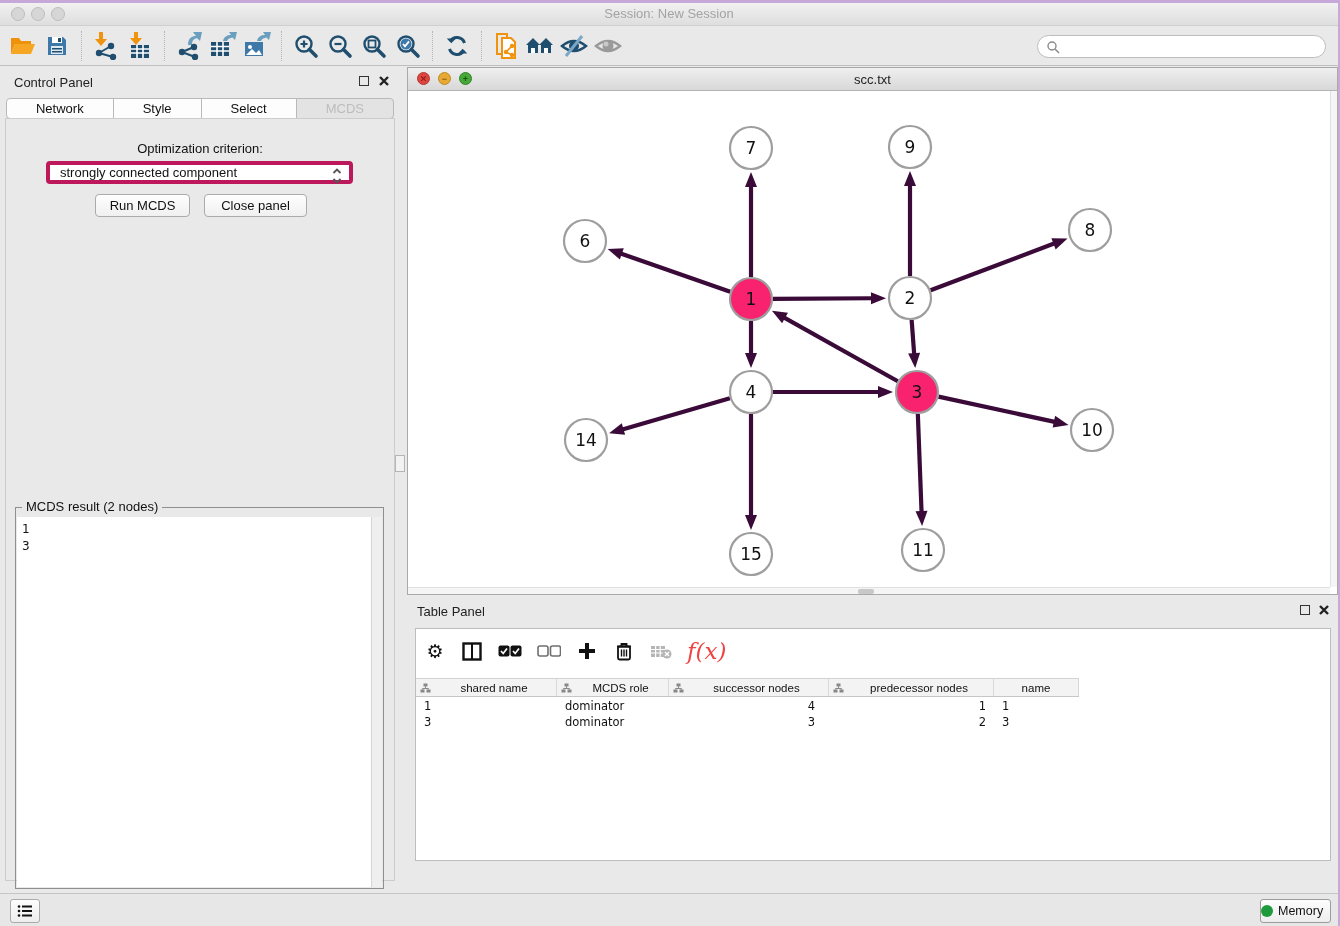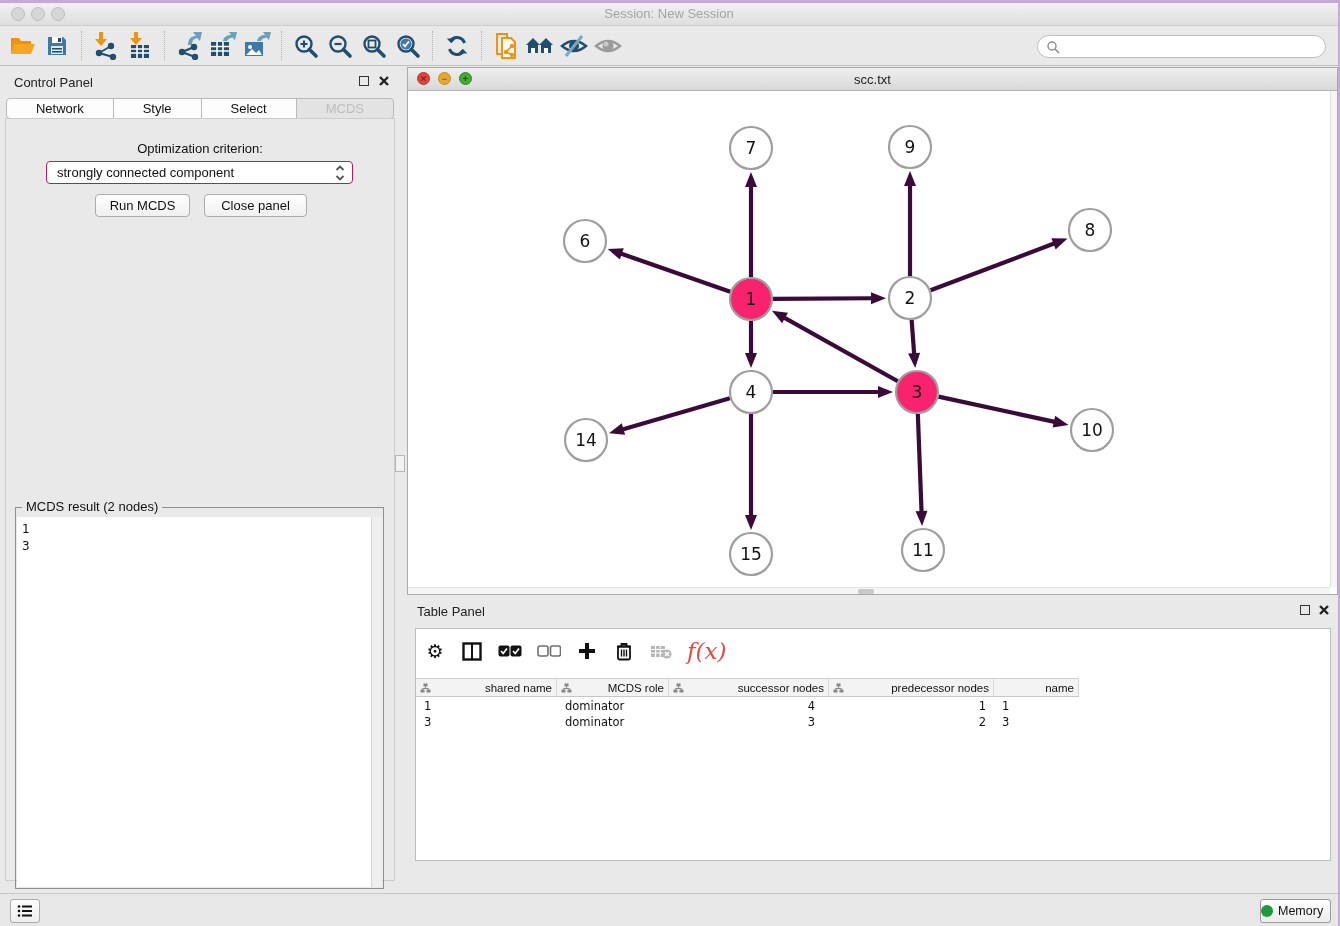--- a/index.html
+++ b/index.html
@@ -28,21 +28,21 @@
   .cp-tabs { position:absolute; left:0; top:95px; width:400px; display:flex; justify-content:center; }
   .tab { height:21px; line-height:19px; padding:0 29px; background:#fdfdfd; border:1px solid #b9b9b9;
     margin-left:-1px; font-size:13px; text-align:center; }
   .tab.first { border-radius:4px 0 0 4px; margin-left:0; }
   .tab.last { border-radius:0 4px 4px 0; }
   .tab.sel { background:#e3e3e3; color:#bdbdbd; }
   .cp-body { position:absolute; left:5px; top:115px; width:390px; height:763px;
     background:#e9e9e9; border:1px solid #cccccc; }
   .opt-label { position:absolute; left:0; top:22px; width:100%; text-align:center; font-size:13px; }
   .dropdown { position:absolute; left:40px; top:42px; width:307px; height:23px; background:#fff;
-    border:1px solid #be185d; border-radius:4px; display:flex; align-items:center; padding-left:10px; font-size:13px; }
+    border:4px solid #be185d; border-radius:4px; display:flex; align-items:center; padding-left:10px; font-size:13px; }
   .dd-chev { position:absolute; right:7px; top:2px; }
   .btn { position:absolute; height:23px; background:linear-gradient(#fefefe,#f0f0f0); border:1px solid #ababab;
     border-radius:4px; font-size:13px; text-align:center; line-height:21px; }
   .groupbox { position:absolute; left:9px; top:388px; width:369px; height:382px; border:1px solid #8f8f8f; }
   .groupbox-label { position:absolute; left:6px; top:-9px; background:#e9e9e9; padding:0 4px; font-size:13px; }
   .result-area { position:absolute; left:1px; top:9px; right:1px; bottom:1px; background:#fff; }
   .result-scroll { position:absolute; right:0; top:0; bottom:0; width:11px; background:#efefef; border-left:1px solid #d5d5d5; }
   .result-text { position:absolute; left:5px; top:4px; font-size:12px; line-height:17px; white-space:pre; font-family:"DejaVu Sans",sans-serif; }
   .splitter-handle { position:absolute; left:395px; top:452px; width:10px; height:17px;
     background:#f2f2f2; border:1px solid #b5b5b5; }
@@ -61,21 +61,21 @@
   .net-hthumb { position:absolute; left:450px; top:1px; width:16px; height:5px; background:#c8c8c8; border-radius:2px; }
 
   
   .tp-header { position:absolute; left:407px; top:593px; width:931px; height:30px; }
   .tp-inset { position:absolute; left:415px; top:625px; width:916px; height:233px; background:#fff; border:1px solid #bdbdbd; }
   .tp-toolbar { position:absolute; left:8px; top:6px; height:32px; display:flex; align-items:center; gap:15px; }
   .tp-tb-btn { min-width:22px; height:24px; display:flex; align-items:center; justify-content:center; }
   .tbl-header { position:absolute; left:0px; top:49px; height:19px; display:flex;
     background:#f3f3f3; border-top:1px solid #d2d2d2; border-bottom:1px solid #c6c6c6; }
   .th-cell { height:17px; display:flex; align-items:center; border-right:1px solid #d8d8d8; font-size:11.5px; padding:0 4px; }
-  .th-cell .lbl { flex:1; text-align:right; }
+  .th-cell .lbl { flex:1; text-align:center; }
   .tbl-row { position:absolute; left:0; display:flex; height:16px; }
   .td-cell { font-size:11.5px; line-height:16px; padding:0 8px; font-family:"DejaVu Sans",sans-serif; }
   .tp-tabs { position:absolute; left:407px; top:864px; width:931px; display:flex; justify-content:center; }
   .gear-glyph { font-size:19px; color:#111; font-family:"DejaVu Sans",sans-serif; }
   .fx-glyph { font-size:23px; color:#ef4444; font-family:"DejaVu Serif",serif; font-style:italic; }
 
   
   .statusbar { position:absolute; left:0; top:890px; width:100%; height:33px; background:#e7e7e7; border-top:1px solid #c5c5c5; }
   .sb-btn { position:absolute; left:10px; top:5px; width:30px; height:24px; background:linear-gradient(#fdfdfd,#ededed);
     border:1px solid #ababab; border-radius:3px; display:flex; align-items:center; justify-content:center; }

